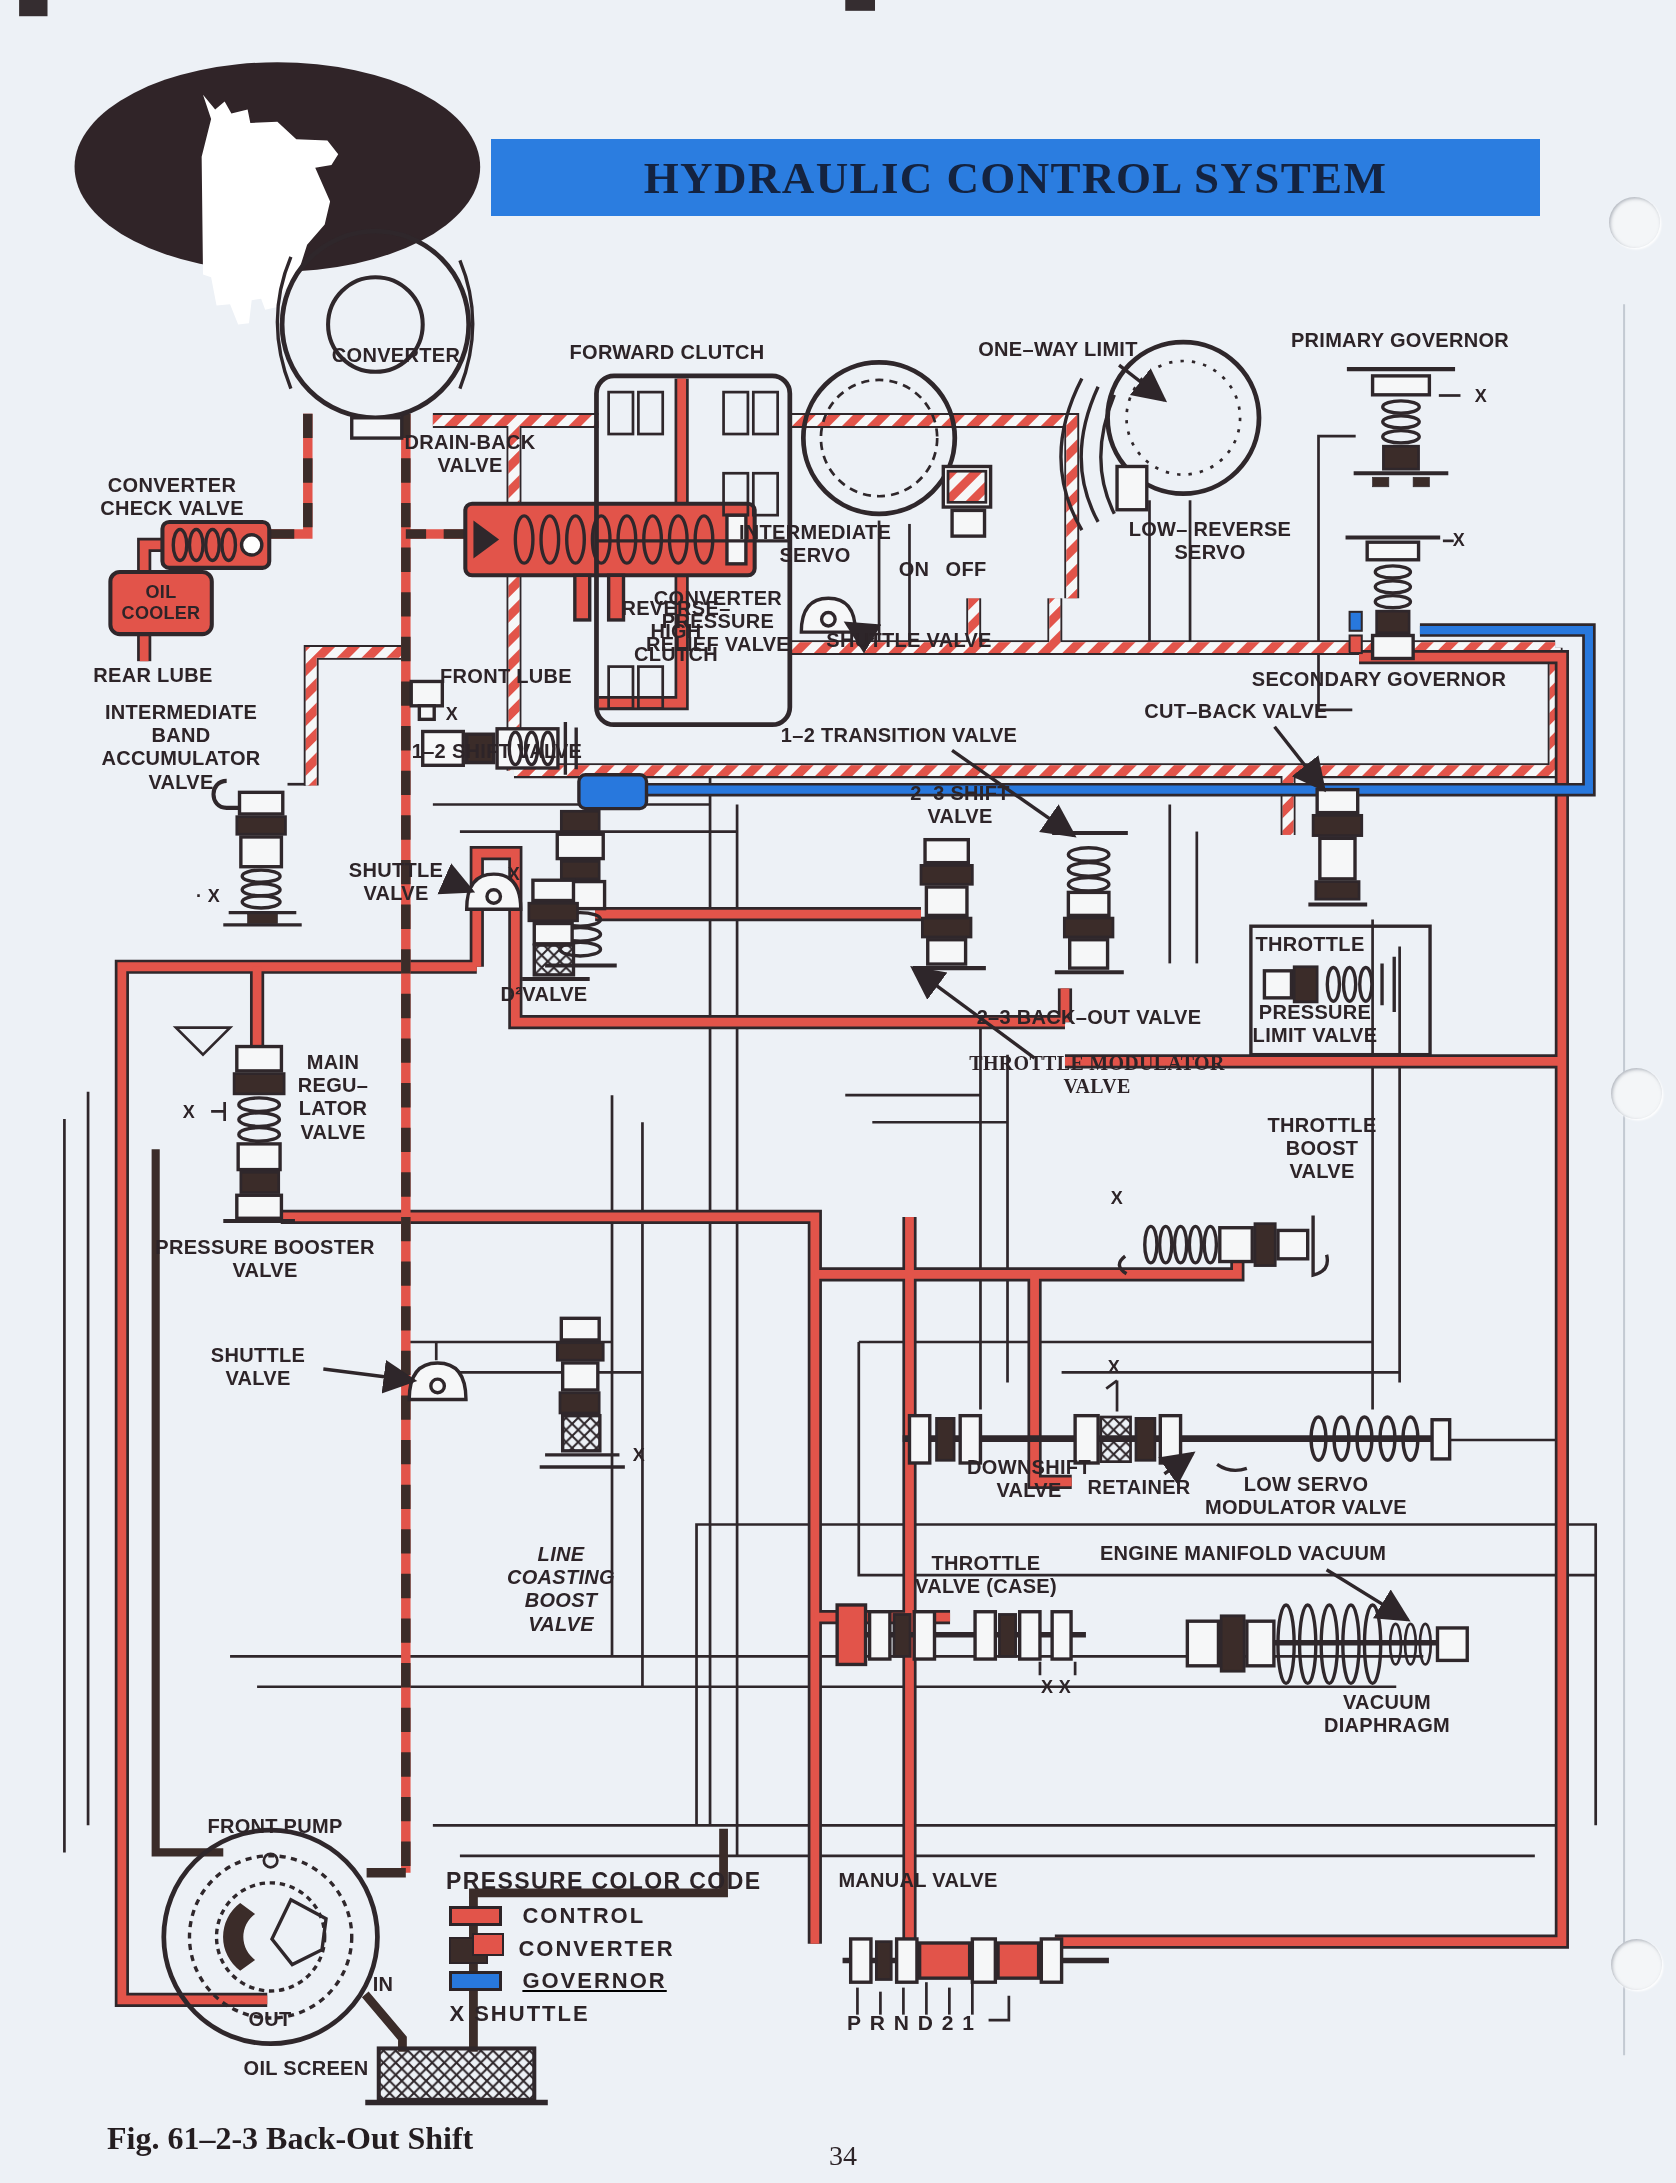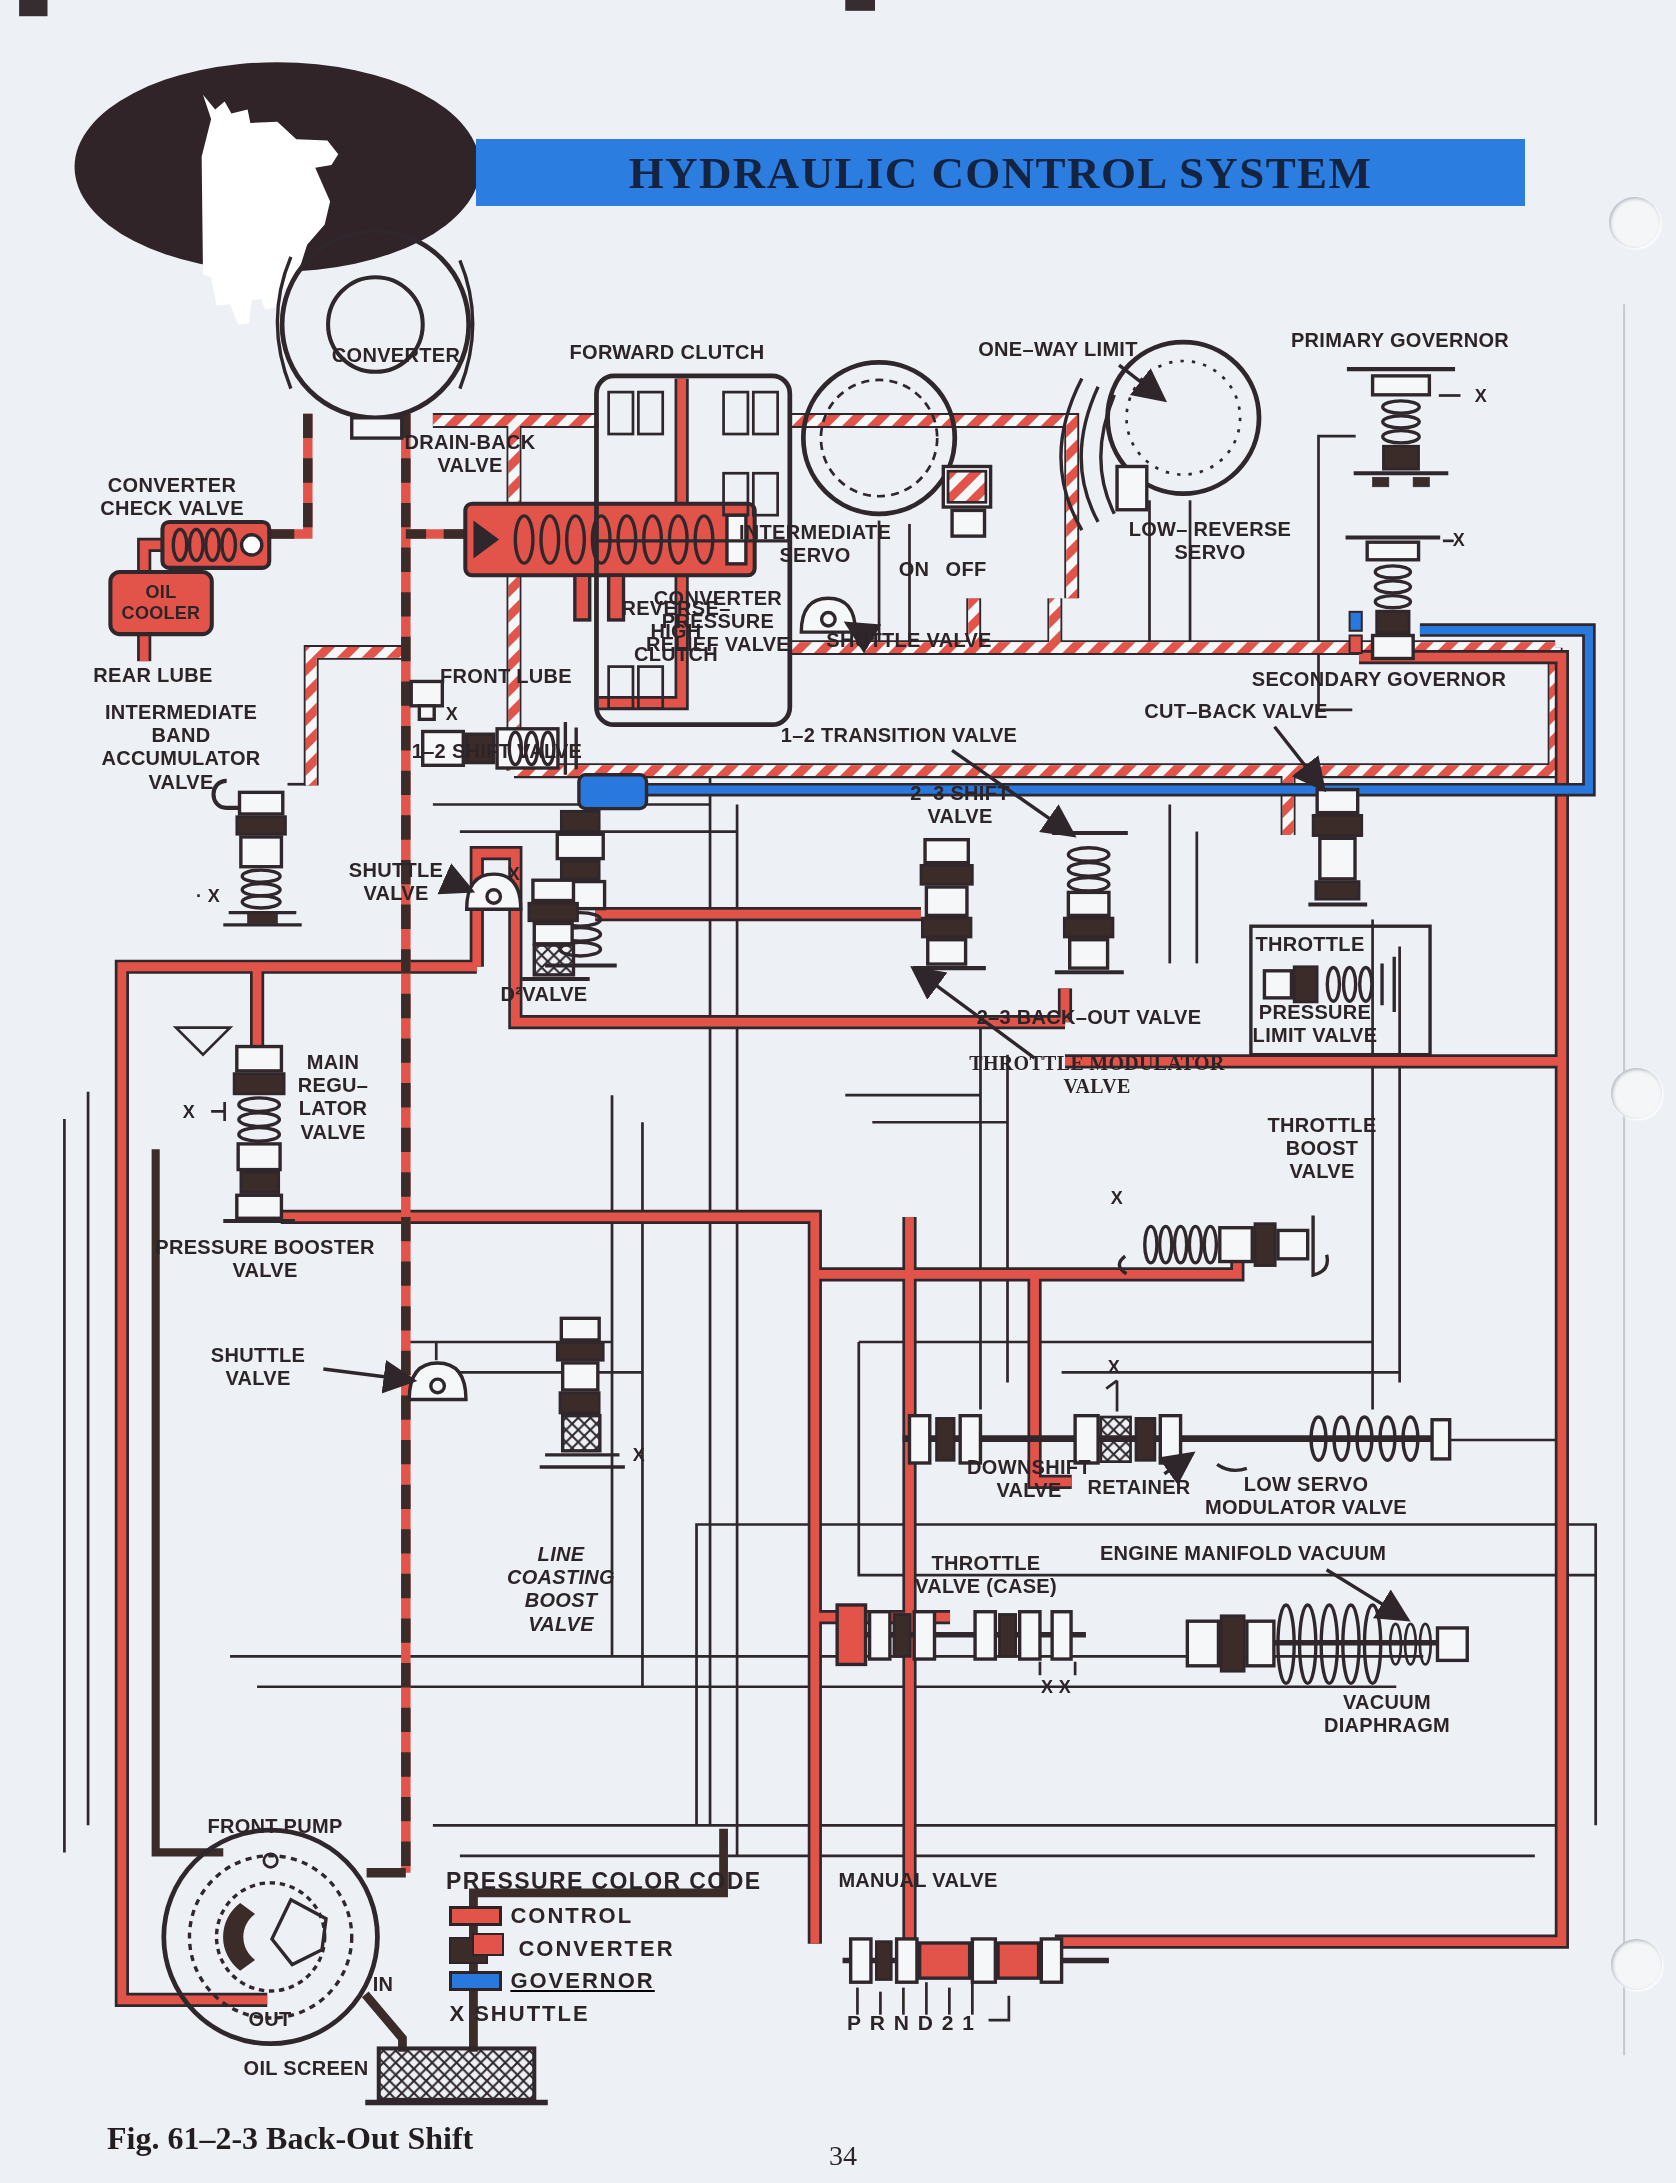--- a/index.html
+++ b/index.html
@@ -3,32 +3,32 @@
 <meta charset="utf-8">
 <style>
   html,body{margin:0;padding:0;background:#d8dbe0;}
   .page{position:relative;width:1677px;height:2183px;background:#edf1f6;
         font-family:"Liberation Sans",sans-serif;overflow:hidden;}
   svg.art{position:absolute;left:0;top:0;}
   .lbl{position:absolute;transform:translate(-50%,-50%);
        font:700 20px/1.16 "Liberation Sans",sans-serif;color:#2d2428;
        white-space:pre-line;text-align:center;letter-spacing:0.3px;}
   .lbl.sm{font-size:18px;}
-  .banner{position:absolute;left:476px;top:139px;width:1049px;height:67px;
+  .banner{position:absolute;left:491px;top:139px;width:1049px;height:77px;
           background:#2b7de0;display:flex;align-items:center;justify-content:center;}
   .banner .t{font:700 45px "Liberation Serif",serif;color:#142340;letter-spacing:1.4px;}
   .caption{position:absolute;left:107px;top:2120px;
            font:700 32px "Liberation Serif",serif;color:#241d20;}
   .pageno{position:absolute;left:843px;top:2140px;transform:translateX(-50%);
           font:400 28px "Liberation Serif",serif;color:#2d2428;}
   .legend{position:absolute;left:446px;top:1868px;width:379px;}
   .legend .ttl{font:700 23px "Liberation Sans",sans-serif;color:#2d2428;letter-spacing:1.4px;}
   .lrow{position:absolute;display:flex;align-items:center;}
   .swatch{width:53px;height:20px;border:3.4px solid #2d2428;box-sizing:border-box;}
-  .lrow .lab{margin-left:8px;font:700 22px "Liberation Sans",sans-serif;
+  .lrow .lab{margin-left:20px;font:700 22px "Liberation Sans",sans-serif;
              color:#2d2428;letter-spacing:2px;}
   .sw-wrap{position:relative;width:57px;height:31px;}
   .sw-dark{position:absolute;left:0;top:4px;width:39px;height:27px;background:#3b2c29;
            border:2.7px solid #2d2428;box-sizing:border-box;}
   .sw-red2{position:absolute;left:23px;top:0;width:32px;height:23px;background:#e2544a;
            border:2.7px solid #2d2428;box-sizing:border-box;}
   .exh{position:absolute;left:3.4px;top:133px;font:700 22px "Liberation Sans",sans-serif;
        color:#2d2428;letter-spacing:2px;}
   .pr{position:absolute;left:847px;top:2011px;display:flex;gap:8.8px;
       font:700 21px "Liberation Sans",sans-serif;color:#2d2428;}

